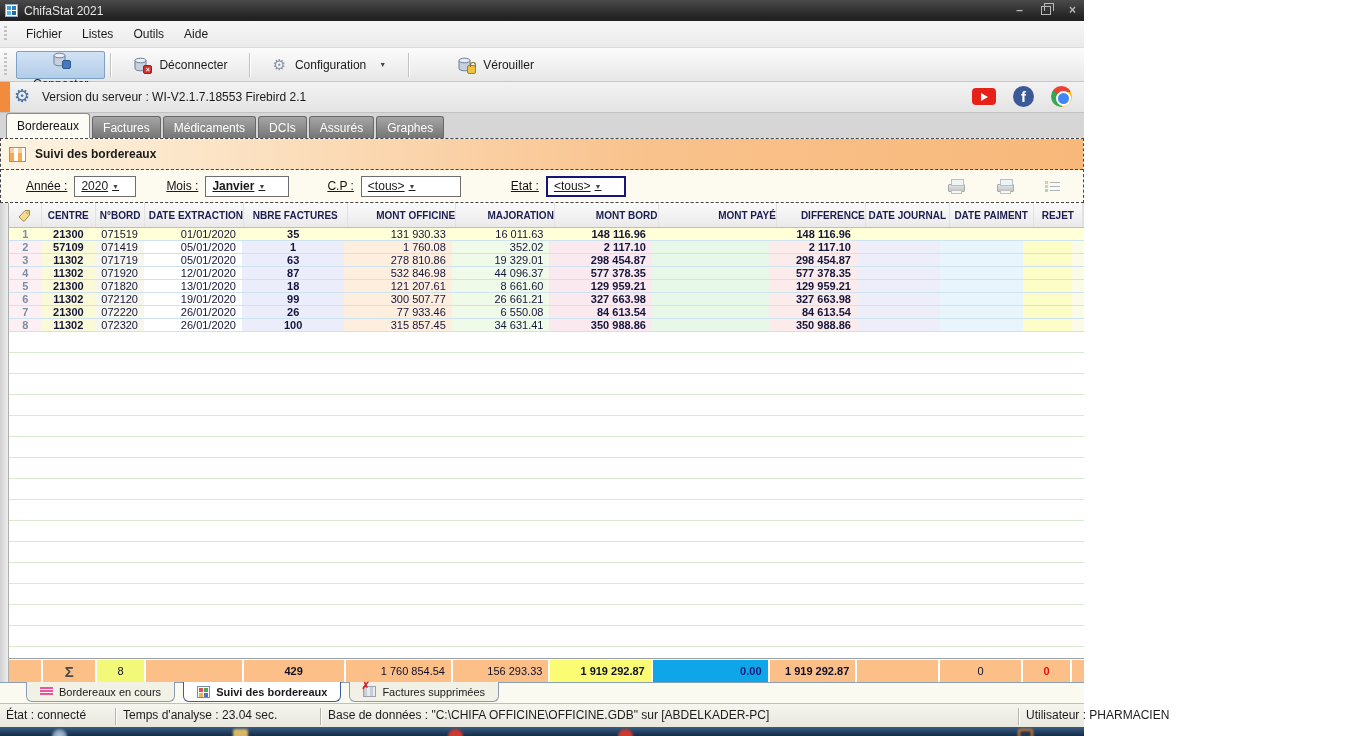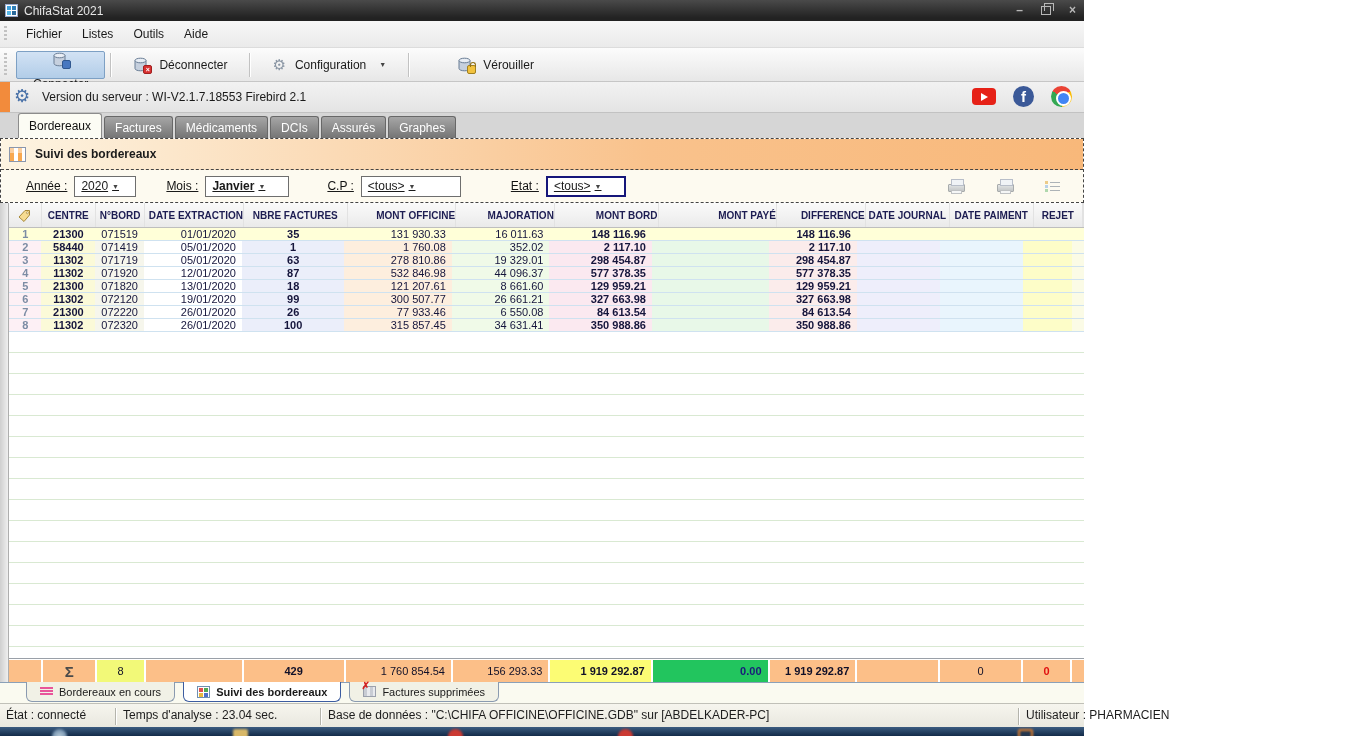--- a/index.html
+++ b/index.html
@@ -40,21 +40,21 @@
   .orange-block{position:absolute;left:0;top:0;bottom:0;width:10px;background:#f28b3c;}
   .versionbar .gear{position:absolute;left:14px;top:5px;font-size:18px;color:#4a72a8;}
   .social{position:absolute;right:12px;top:4px;display:flex;gap:17px;align-items:center;}
   .ic-youtube{width:24px;height:17px;background:#e62117;border-radius:4px;position:relative;}
   .ic-youtube::before{content:"";position:absolute;left:9px;top:5px;border-left:7px solid #fff;border-top:4px solid transparent;border-bottom:4px solid transparent;}
   .ic-facebook{width:21px;height:21px;border-radius:50%;background:#3b5998;color:#fff;font-weight:bold;font-size:15px;text-align:center;line-height:22px;}
   .ic-chrome{width:21px;height:21px;border-radius:50%;background:conic-gradient(from -60deg,#ea4335 0 120deg,#fbbc05 120deg 240deg,#34a853 240deg 360deg);position:relative;}
   .ic-chrome::before{content:"";position:absolute;left:5px;top:5px;width:11px;height:11px;border-radius:50%;background:#4285f4;border:2px solid #fff;}
 
   
-  .tabstrip{flex:0 0 25px;background:#d6d6d6;display:flex;align-items:flex-end;padding-left:18px;gap:2px;}
+  .tabstrip{flex:0 0 25px;background:#d6d6d6;display:flex;align-items:flex-end;padding-left:6px;gap:2px;}
   .tab{height:22px;padding:0 10px;display:flex;align-items:center;font-size:12px;color:#fff;background:linear-gradient(#a6a6a6,#757575);border:1px solid #686868;border-bottom:none;border-radius:3px 3px 0 0;cursor:default;}
   .tab.active{height:25px;background:#fcfcf4;color:#111;border-color:#8c8c8c;font-size:12px;}
 
   
   .panel{flex:0 0 65px;border:1px dashed #444;border-bottom:1px dashed #444;}
   .panel-header{height:31px;background:linear-gradient(to right,#fdf4e2,#fac purple,#f9c28c 60%,#f8b87a);background:linear-gradient(to right,#fdf4e2,#f9c28c 60%,#f8b87a);display:flex;align-items:center;gap:9px;padding-left:8px;font-weight:bold;border-bottom:1px dashed #444;}
   .icon-grid-orange{width:17px;height:15px;border:1px solid #8a96ac;background:repeating-linear-gradient(to right,#f8a850 0 4px,#fff 4px 8px),#fff;box-shadow:inset 0 5px 0 rgba(255,255,255,.45);}
   .filterrow{height:32px;background:#fdfaf0;display:flex;align-items:center;padding-left:25px;text-decoration:underline;}
   .flabel{color:#111;}
   .combo{display:inline-flex;align-items:center;border:1px solid #6e6e6e;background:#fff;height:21px;padding:0 5px 0 6px;margin-left:7px;cursor:default;}
@@ -96,21 +96,21 @@
   .filler{flex:1;background:repeating-linear-gradient(to bottom,#ffffff 0 20px,#d9e9d2 20px 21px);}
 
   
   .summary{display:flex;flex:0 0 24px;border-top:1px solid #9aa0a8;background:#fff;padding-top:1px;font-size:11px;color:#101028;}
   .summary .cell{background:#fcbf88;border-left:2px solid #fff;height:22px;}
   .summary .cell:first-child{border-left:none;}
   .summary .s-sigma{font-size:15px;font-weight:bold;color:#4a4a4a;justify-content:center;}
   .summary .s-count{background:#f2f978;justify-content:center;font-weight:normal;}
   .summary .s-bold{font-weight:bold;}
   .summary .s-montbord{background:#fcfc74;font-weight:bold;}
-  .summary .s-montpaye{background:#22c55e;color:#1a1a7a;font-weight:bold;}
+  .summary .s-montpaye{background:#0ea5e9;color:#1a1a7a;font-weight:bold;}
   .summary .s-rejet{color:#e01010;font-weight:bold;justify-content:center;}
 
   
   .btabs{flex:0 0 21px;background:#fafaf0;border-top:1px solid #8aa0b8;display:flex;align-items:stretch;padding-left:26px;font-size:11px;}
   .btab{display:flex;align-items:center;gap:6px;padding:0 13px;margin-right:8px;background:#f1f1e6;border:1px solid #8a9ab0;border-top:none;border-radius:0 0 6px 6px;position:relative;top:-1px;cursor:default;}
   .btab.active{background:#fff;font-weight:bold;border-color:#3c5ca0;}
   .icon-lines{position:relative;width:13px;height:11px;}
   .icon-lines::before{content:"";position:absolute;left:0;top:1px;width:13px;height:2px;background:#e8559a;box-shadow:0 3px 0 #e8559a,0 6px 0 #e8559a;}
   .icon-grid-color{position:relative;width:13px;height:12px;border:1px solid #7090b0;background:#fff;}
   .icon-grid-color::before{content:"";position:absolute;left:1px;top:1px;width:4px;height:4px;background:#e05050;box-shadow:5px 0 0 #52a852,0 5px 0 #e8b840,5px 5px 0 #5070c8;}
@@ -283,21 +283,21 @@
             <span class="cell c-montbord">148 116.96</span>
             <span class="cell c-montpaye"></span>
             <span class="cell c-diff">148 116.96</span>
             <span class="cell c-datejournal"></span>
             <span class="cell c-datepaiment"></span>
             <span class="cell c-rejet"></span>
             <span class="cell c-observation"></span>
           </div>
           <div class="grid-row">
             <span class="cell c-num">2</span>
-            <span class="cell c-centre">58440</span>
+            <span class="cell c-centre">57109</span>
             <span class="cell c-nbord">071419</span>
             <span class="cell c-dateext">05/01/2020</span>
             <span class="cell c-nbref">1</span>
             <span class="cell c-montoff">1 760.08</span>
             <span class="cell c-major">352.02</span>
             <span class="cell c-montbord">2 117.10</span>
             <span class="cell c-montpaye"></span>
             <span class="cell c-diff">2 117.10</span>
             <span class="cell c-datejournal"></span>
             <span class="cell c-datepaiment"></span>

